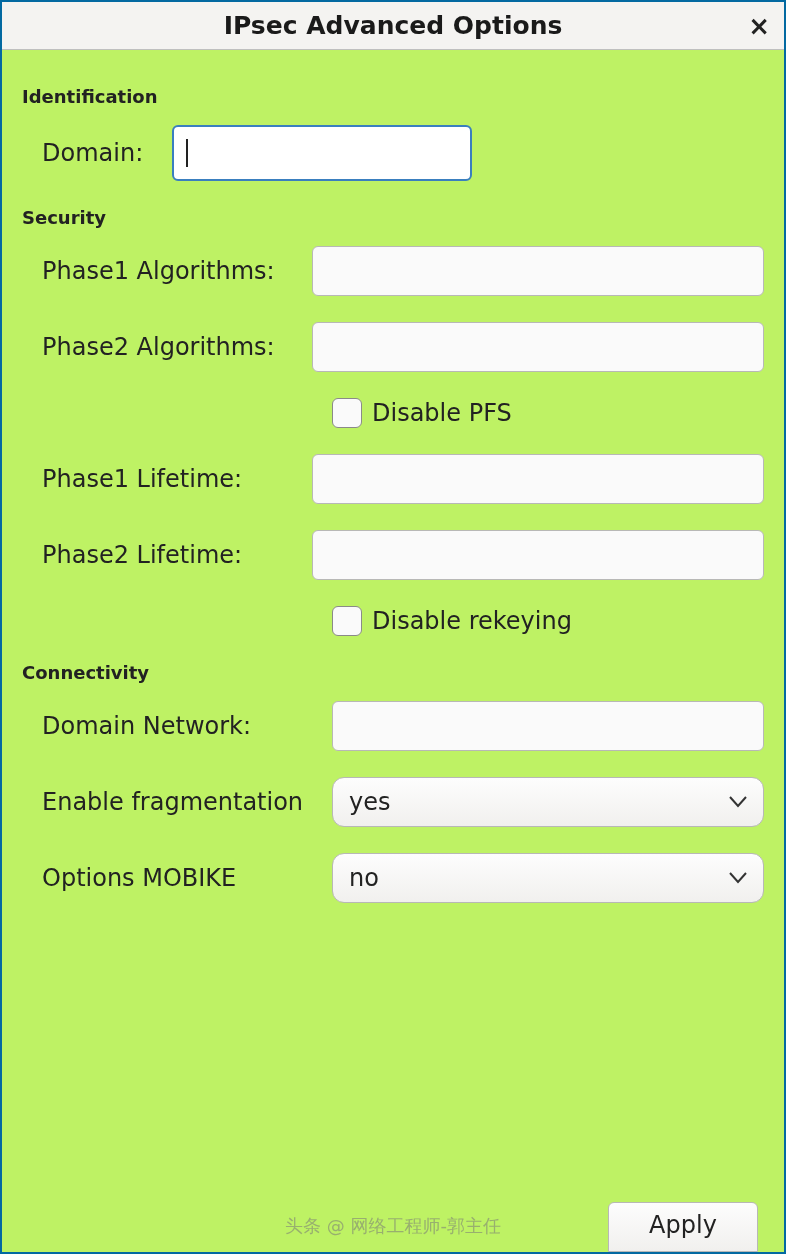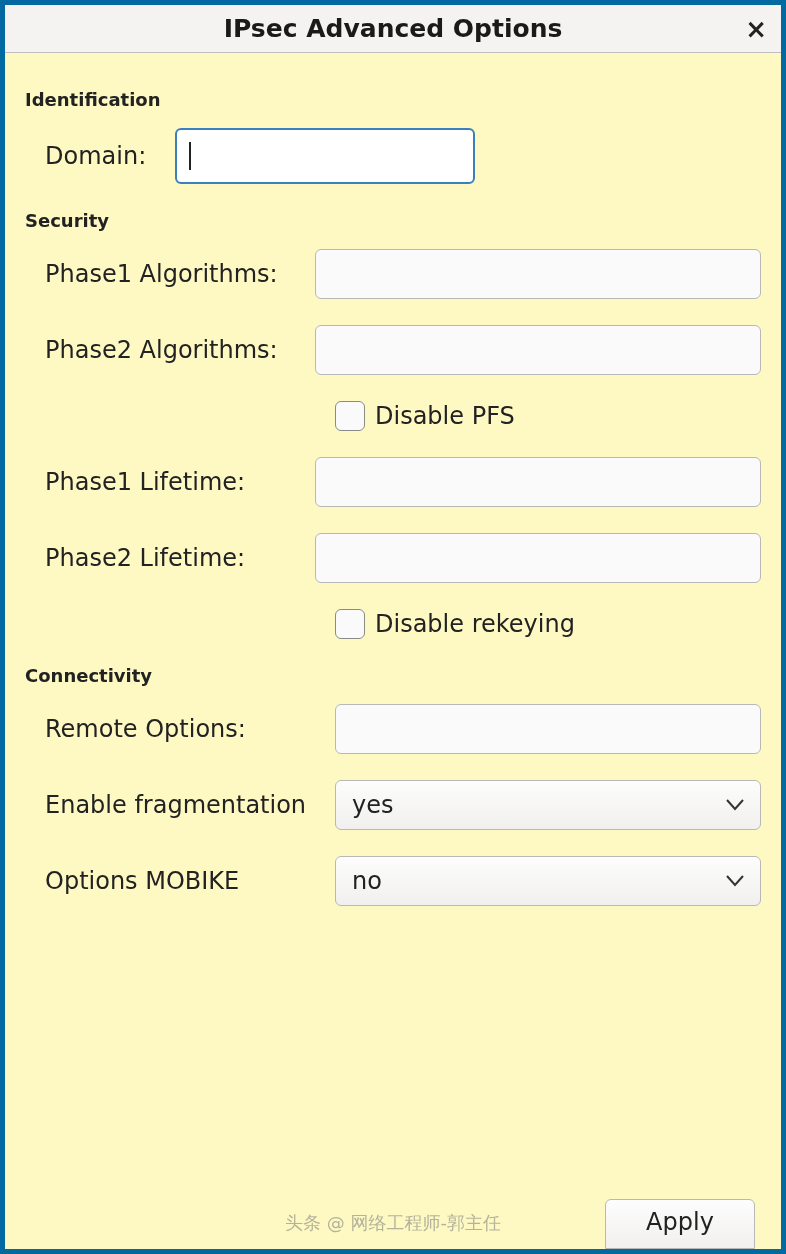--- a/index.html
+++ b/index.html
@@ -7,24 +7,24 @@
     margin: 0; padding: 0;
     width: 786px; height: 1254px;
     font-family: "DejaVu Sans", "Liberation Sans", sans-serif;
     font-size: 24px;
     color: #222;
     background: #f4f4f4;
     overflow: hidden;
   }
   .window {
     width: 786px; height: 1254px;
-    background: #fef9c3;
+    background: #bef264;
     display: flex;
     flex-direction: column;
-    border: 5px solid #0369a1;
+    border: 2px solid #0369a1;
   }
   .titlebar {
     height: 48px;
     border-bottom: 1px solid #bfbfbf;
     background: #f4f3f1;
     display: flex;
     align-items: center;
     justify-content: center;
     position: relative;
   }
@@ -103,21 +103,21 @@
   }
   .check-row {
     display: flex;
     align-items: center;
     margin: 0 0 26px 0;
   }
   .select {
     width: 100%;
     height: 50px;
     border: 1px solid #b8b8b6;
-    border-radius: 6px;
+    border-radius: 12px;
     background: linear-gradient(#fdfdfd,#f1f0ee);
     display: flex;
     align-items: center;
     justify-content: space-between;
     padding: 0 16px 0 16px;
     cursor: pointer;
   }
   .select .caret svg { display:block; }
   .footer {
     height: 95px;
@@ -215,21 +215,21 @@
     </div>
 
     <div class="check-row col2">
       <div class="checkbox"></div>
       <div>Disable rekeying</div>
     </div>
 
     <div class="section-heading">Connectivity</div>
 
     <div class="row col2-conn">
-      <div class="label">Remote Options:</div>
+      <div class="label">Domain Network:</div>
       <div class="field">
           <input class="text" value="" style="">
         </div>
     </div>
 
 
     <div class="row col2-conn">
       <div class="label">Enable fragmentation</div>
       <div class="field">
         <div class="select">

